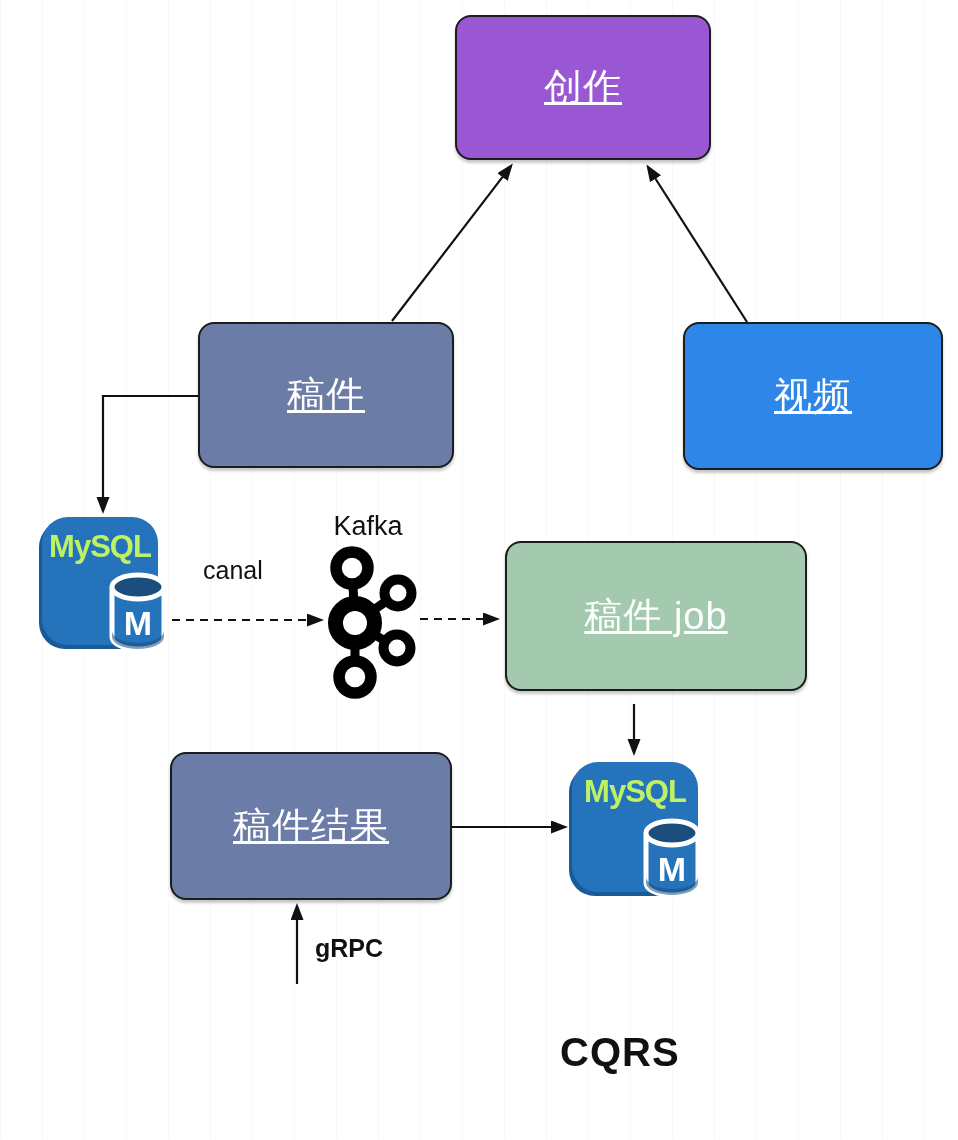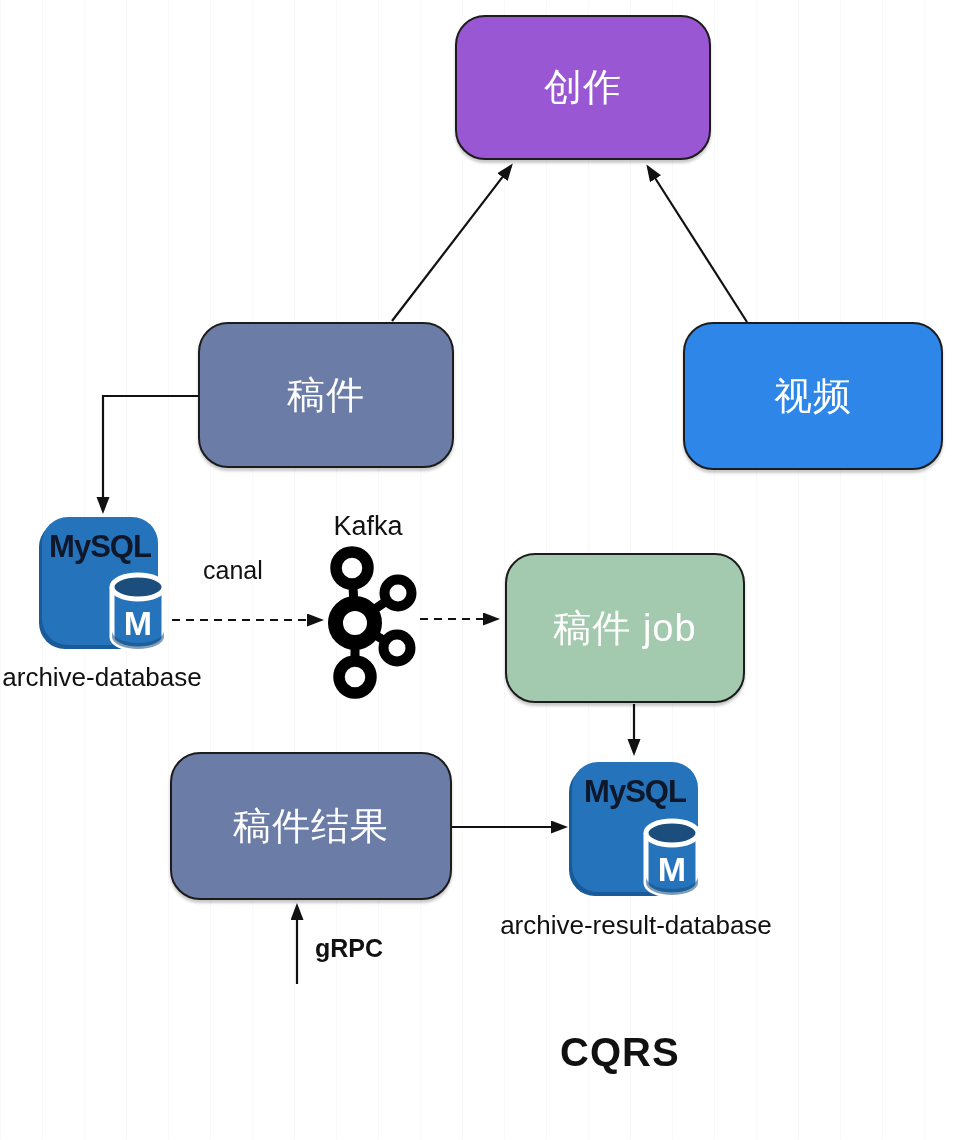--- a/index.html
+++ b/index.html
@@ -9,28 +9,29 @@
     overflow:hidden;
     background:#ffffff;
     background-image:repeating-linear-gradient(to right,
       rgba(110,110,140,0.045) 0px, rgba(110,110,140,0.045) 1px,
       transparent 1px, transparent 42px);
     font-family:"Liberation Sans","DejaVu Sans",sans-serif;
   }
   .node{
     position:absolute;
     border:2.5px solid #1c1c1c;
-    border-radius:30px;
+    border-radius:16px;
     display:flex;align-items:center;justify-content:center;
     color:#ffffff;
     font-size:38px;
     font-weight:400;
     letter-spacing:1px;
     box-shadow:0 3px 3px rgba(0,0,0,0.22);
     box-sizing:border-box;
+    text-decoration:underline;
   }
   .edges{position:absolute;left:0;top:0;pointer-events:none;}
   .edge{stroke:#111111;stroke-width:2.2;fill:none;}
   .edge.dashed{stroke-dasharray:8 6;}
   .lbl{position:absolute;color:#111111;}
   .lbl-canal{left:203px;top:556px;font-size:25px;}
   .lbl-kafka{left:320px;top:511px;width:96px;text-align:center;font-size:27px;}
   .lbl-grpc{left:315px;top:926px;font-size:25px;font-weight:600;margin-top:8px;}
   .lbl-cqrs{left:560px;top:1030px;font-size:40px;font-weight:700;letter-spacing:1px;}
   .db-caption{position:absolute;font-size:26px;color:#111111;text-align:center;}
@@ -38,21 +39,21 @@
   .cap-result{left:500px;top:910px;width:272px;}
   .mysql{position:absolute;}
   .mysql-square{
     position:absolute;left:0;top:0;
     border-radius:26px;
     box-shadow:-3px 4px 0 0 #195a99;
     display:flex;justify-content:center;
     box-sizing:border-box;
   }
   .mysql-word{
-    color:#0f172a;font-weight:700;
+    color:#bef264;font-weight:700;
     font-size:31px;letter-spacing:-1px;
     margin-top:12px;
     font-family:"Liberation Sans","DejaVu Sans",sans-serif;
   }
   .mysql-cyl{position:absolute;overflow:visible;}
   .kafka-svg{position:absolute;left:322px;top:543px;}
 </style>
 </head>
 <body>
 
@@ -79,41 +80,40 @@
   </div>
 
   <div class="node" style="left: 198px; top: 322px; width: 256px; height: 146px; background-color: rgb(107, 124, 167);">
     <span>稿件</span>
   </div>
 
   <div class="node" style="left: 683px; top: 322px; width: 260px; height: 148px; background-color: rgb(46, 134, 232);">
     <span>视频</span>
   </div>
 
-  <div class="node" style="left: 505px; top: 553px; width: 240px; height: 150px; background-color: rgb(163, 202, 174);">
+  <div class="node" style="left: 505px; top: 541px; width: 302px; height: 150px; background-color: rgb(163, 202, 174);">
     <span>稿件 job</span>
   </div>
 
   <div class="node" style="left: 170px; top: 752px; width: 282px; height: 148px; background-color: rgb(107, 124, 167);">
     <span>稿件结果</span>
   </div>
 
 
   <div class="mysql" style="left:42px;top:517px;width:130px;height:142px;">
     <div class="mysql-square" style="width: 116px; height: 128px; background-color: rgb(37, 115, 186);">
       <span class="mysql-word">MySQL</span>
     </div>
     <svg class="mysql-cyl" style="left:64px;top:54px;" width="64" height="84" viewBox="0 0 64 84">
       <path d="M6,16 v50 a26,12 0 0 0 52,0 v-50" fill="#2573ba" stroke="#ffffff" stroke-width="5"></path>
       <path d="M6,60 a26,12 0 0 0 52,0 v6 a26,12 0 0 1 -52,0 z" fill="#1a4e80" opacity="0.55"></path>
       <ellipse cx="32" cy="16" rx="26" ry="12" fill="#1b4d7d" stroke="#ffffff" stroke-width="5"></ellipse>
       <text x="32" y="64" text-anchor="middle" font-size="34" font-weight="700" fill="#ffffff" font-family="Liberation Sans, DejaVu Sans, sans-serif">M</text>
     </svg>
   </div>
-  <div class="db-caption cap-archive">archive-database</div>
 
   <div class="lbl lbl-kafka">Kafka</div>
   <svg class="kafka-svg" width="96" height="162" viewBox="0 0 96 162">
     <g stroke="#000000" stroke-width="9">
       <path d="M30,25 L33,80"></path>
       <path d="M33,80 L33,134"></path>
       <path d="M33,80 L76,50"></path>
       <path d="M33,80 L75,105"></path>
     </g>
     <circle cx="30" cy="25" r="16" fill="#ffffff" stroke="#000000" stroke-width="11.5"></circle>
@@ -127,20 +127,19 @@
     <div class="mysql-square" style="width: 126px; height: 130px; background-color: rgb(37, 115, 186);">
       <span class="mysql-word">MySQL</span>
     </div>
     <svg class="mysql-cyl" style="left:68px;top:55px;" width="64" height="84" viewBox="0 0 64 84">
       <path d="M6,16 v50 a26,12 0 0 0 52,0 v-50" fill="#2573ba" stroke="#ffffff" stroke-width="5"></path>
       <path d="M6,60 a26,12 0 0 0 52,0 v6 a26,12 0 0 1 -52,0 z" fill="#1a4e80" opacity="0.55"></path>
       <ellipse cx="32" cy="16" rx="26" ry="12" fill="#1b4d7d" stroke="#ffffff" stroke-width="5"></ellipse>
       <text x="32" y="64" text-anchor="middle" font-size="34" font-weight="700" fill="#ffffff" font-family="Liberation Sans, DejaVu Sans, sans-serif">M</text>
     </svg>
   </div>
-  <div class="db-caption cap-result">archive-result-database</div>
 
   <div class="lbl lbl-canal">canal</div>
   <div class="lbl lbl-grpc">gRPC</div>
 
   <div class="lbl lbl-cqrs">CQRS</div>
 
 </div>
 
 </body></html>

